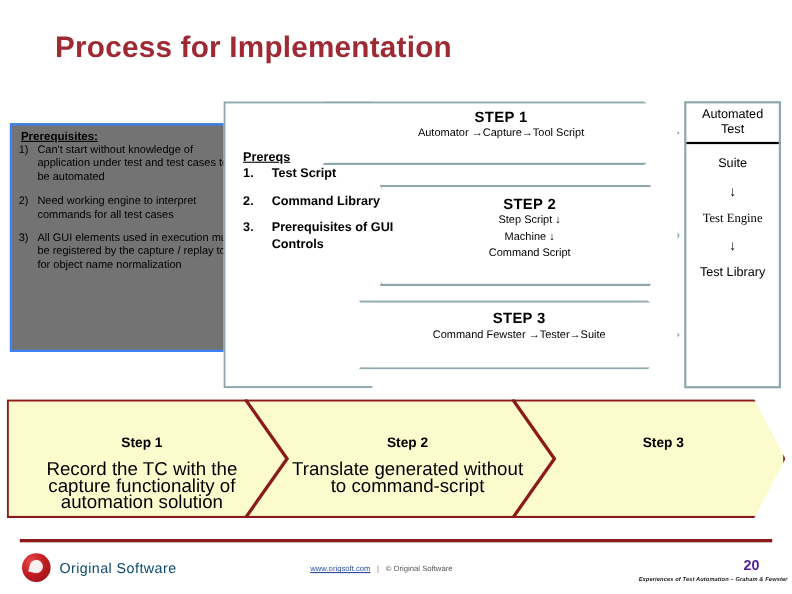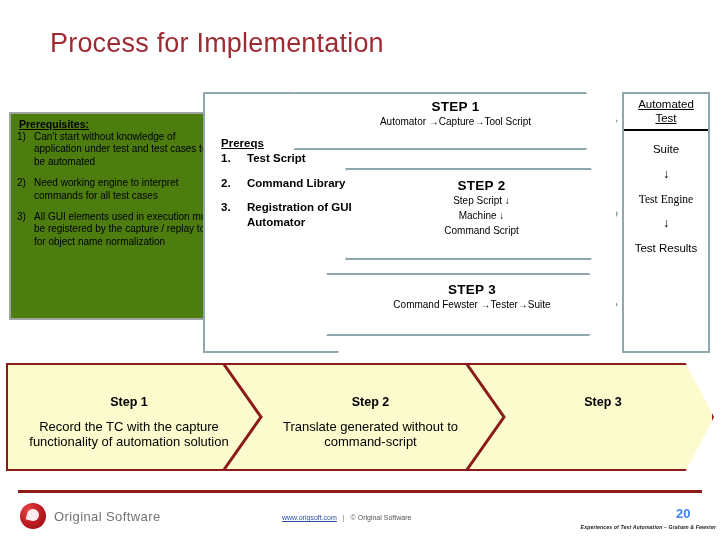--- a/index.html
+++ b/index.html
@@ -8,31 +8,31 @@
     background:#ffffff;
     font-family:"Liberation Sans", sans-serif;
     overflow:hidden;
     position:relative;
   }
   .slide{position:absolute;left:0;top:0;width:720px;height:540px;}
 
   
   .title{
     position:absolute;left:50px;top:28px;width:620px;
-    font-size:27px;font-weight:normal;color:#9E2B33;
+    font-size:27px;font-weight:bold;color:#9E2B33;
     letter-spacing:.2px;
   }
 
   
   .diagram{position:absolute;left:0px;top:90px;width:720px;height:265px;}
 
   
   .prereq-box{
     position:absolute;left:9px;top:22px;width:217px;height:208px;
-    background:#4d7c0f;border:2px solid #a3a3a3;
+    background:#737373;border:2px solid #3b82f6;
     box-sizing:border-box;
     padding:4px 6px 4px 6px;
   }
   .prereq-title{
     font-size:10.5px;font-weight:bold;color:#000;
     text-decoration:underline;margin:0 0 1px 2px;
   }
   .prereq-list{margin:0;padding:0;list-style:none;}
   .prereq-item{
     display:flex;font-size:10px;color:#000;line-height:12.4px;
@@ -77,21 +77,21 @@
   .step3 .step-head{margin-top:7px;}
 
   
   .auto-col{
     position:absolute;left:622px;top:2px;width:88px;height:261px;
     background:#ffffff;border:2px solid #8FA7AD;box-sizing:border-box;
     text-align:center;
   }
   .auto-head{
     font-size:11.5px;line-height:14px;color:#000;
-    padding:3px 2px 4px 2px;border-bottom:2px solid #000;text-decoration:underline;
+    padding:3px 2px 4px 2px;border-bottom:2px solid #000;
   }
   .auto-body{padding-top:11px;text-align:center;}
   .auto-line{font-size:11.5px;line-height:14.5px;color:#000;margin-bottom:11px;}
   .auto-arrow{font-size:12.5px;color:#000;margin-bottom:11px;line-height:13px;}
 
   
   .band{position:absolute;left:6px;top:363px;width:708px;height:108px;}
   .band-body{
     position:absolute;left:0;top:0;width:708px;height:108px;
     background:#FCFBCE;border:2px solid #8B1A1A;box-sizing:border-box;
@@ -101,40 +101,40 @@
   .band-sep{position:absolute;top:0;width:42px;height:108px;}
   .band-sep svg{display:block;}
   .sep1{left:215px;}
   .sep2{left:458px;}
 
   .band-cell{position:absolute;top:0;height:108px;text-align:center;color:#000;}
   .cell1{left:8px;width:230px;}
   .cell2{left:252px;width:225px;}
   .cell3{left:492px;width:210px;}
   .cell-head{font-size:12.5px;font-weight:bold;margin-top:32px;}
-  .cell-sub{font-size:13px;line-height:15px;margin-top:10px;}
+  .cell-sub{font-size:17px;line-height:15px;margin-top:10px;}
 
   
   .foot-rule{position:absolute;left:18px;top:490px;width:684px;height:3px;background:#8B1A1A;}
   .logo-wrap{position:absolute;left:20px;top:503px;display:flex;align-items:center;}
   .logo-ball{
     width:26px;height:26px;border-radius:50%;
     background:radial-gradient(circle at 33% 30%, #e8494a 0%, #c41d22 45%, #8d0f14 100%);
     position:relative;flex:0 0 26px;
   }
   .logo-ball:after{
     content:"";position:absolute;left:7px;top:6px;width:12px;height:12px;
     border-radius:50% 50% 50% 0;background:#ffffff;transform:rotate(15deg);
     opacity:.92;
   }
-  .logo-text{font-size:13px;color:#737373;margin-left:8px;letter-spacing:.4px;}
+  .logo-text{font-size:13px;color:#0c4a6e;margin-left:8px;letter-spacing:.4px;}
   .foot-mid{position:absolute;left:282px;top:514px;font-size:7px;color:#555;}
   .foot-link{color:#2b4fa2;text-decoration:underline;}
   .foot-sep{margin:0 4px;color:#777;}
-  .page-num{position:absolute;left:676px;top:506px;font-size:13px;font-weight:bold;color:#3b82f6;}
+  .page-num{position:absolute;left:676px;top:506px;font-size:13px;font-weight:bold;color:#4c1d95;}
   .foot-credit{position:absolute;left:560px;top:524px;width:156px;text-align:right;
     font-size:5.2px;font-weight:bold;font-style:italic;color:#222;letter-spacing:.1px;}
 </style>
 </head>
 <body>
 
 <div class="slide">
 
   <div class="title">Process for Implementation</div>
 
@@ -164,21 +164,21 @@
       <div class="preq2-item">
         <span class="preq2-num">1.</span>
         <span>Test Script</span>
       </div>
       <div class="preq2-item">
         <span class="preq2-num">2.</span>
         <span>Command Library</span>
       </div>
       <div class="preq2-item">
         <span class="preq2-num">3.</span>
-        <span>Registration of GUI Automator</span>
+        <span>Prerequisites of GUI Controls</span>
       </div>
     </div>
 
     <div class="step-chev chev-shape step1">
       <div class="step-head">STEP 1</div>
       <div class="step-sub">Automator →Capture→Tool Script</div>
     </div>
 
     <div class="step-chev chev-shape step2">
       <div class="step-head">STEP 2</div>
@@ -193,21 +193,21 @@
     </div>
 
     <div class="auto-col">
       <div class="auto-head" style="white-space:pre-line;">Automated
 Test</div>
       <div class="auto-body">
         <div class="auto-line">Suite</div>
         <div class="auto-arrow">↓</div>
         <div class="auto-line" style="white-space:pre-line;font-family:Liberation Serif, serif;">Test Engine</div>
         <div class="auto-arrow">↓</div>
-        <div class="auto-line" style="white-space:pre-line;">Test Results</div>
+        <div class="auto-line" style="white-space:pre-line;">Test Library</div>
       </div>
     </div>
   </div>
 
   <div class="band">
     <div class="band-body"></div>
 
     <div class="band-cell cell1">
       <div class="cell-head">Step 1</div>
       <div class="cell-sub">Record the TC with the capture functionality of automation solution</div>

